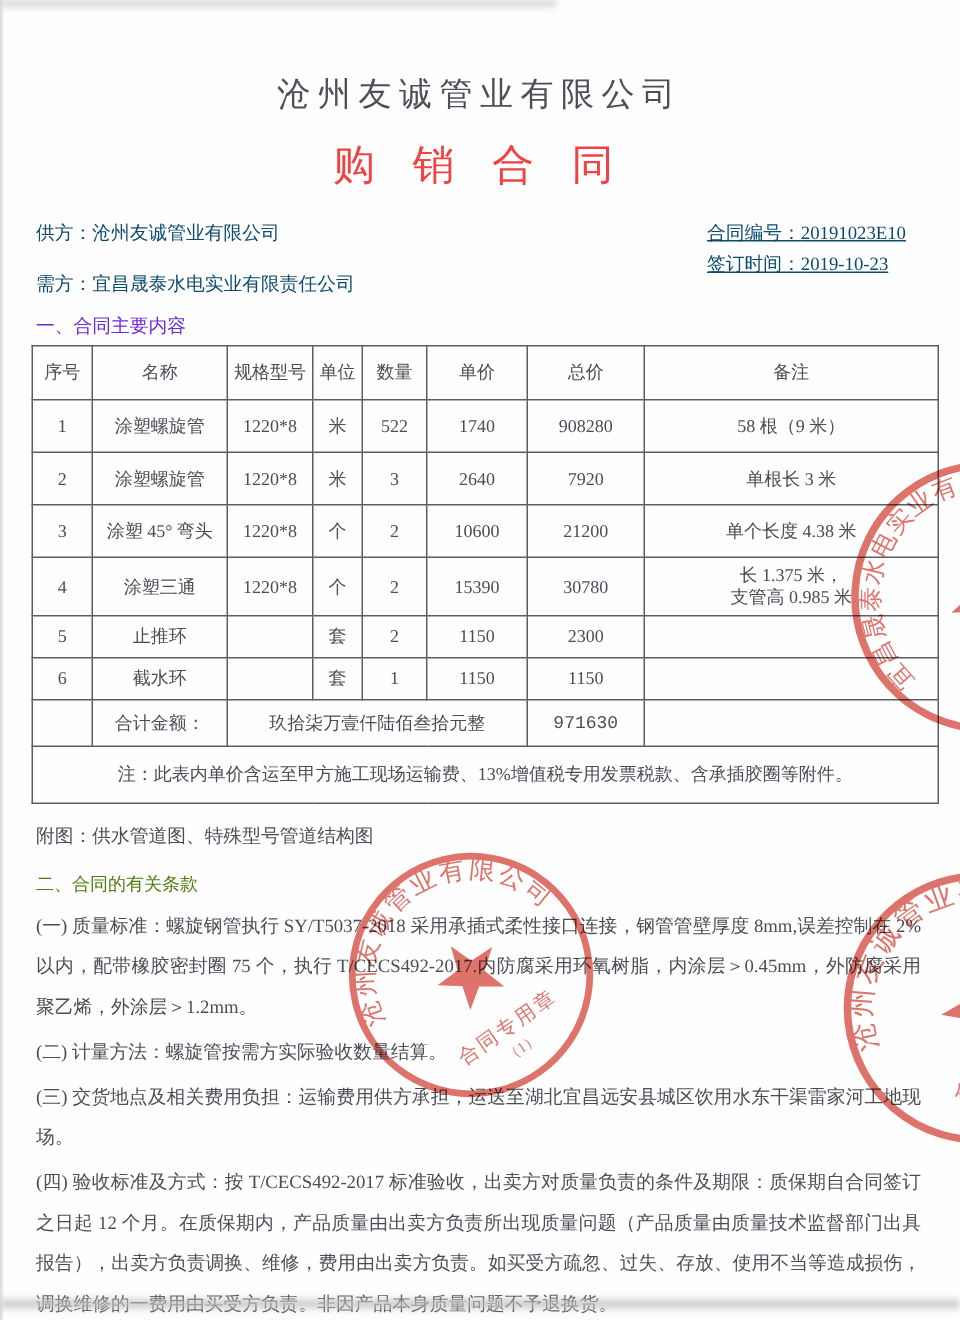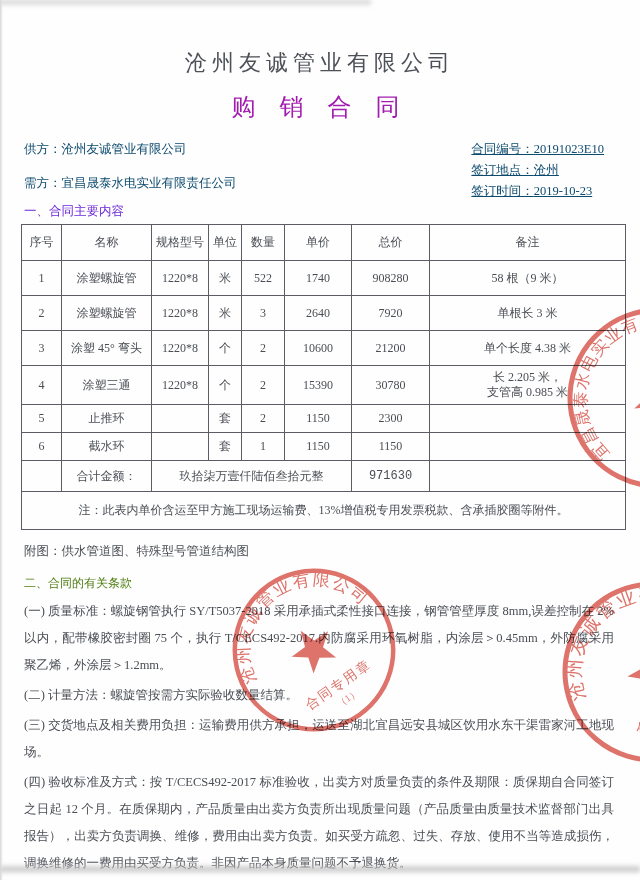--- a/index.html
+++ b/index.html
@@ -16,21 +16,21 @@
   
   .scan-top { position: absolute; top: 0; left: 0; width: 58%; height: 7px;
     background: linear-gradient(to bottom, #c9c9c9, rgba(255,255,255,0)); filter: blur(2px); }
   .scan-bottom { position: absolute; top: 864px; left: 0; width: 100%; height: 10px;
     background: linear-gradient(to bottom, rgba(255,255,255,0), #c2c2c2 55%, rgba(255,255,255,0)); filter: blur(2px); }
   .scan-left { position: absolute; top: 0; left: 0; width: 3px; height: 100%;
     background: linear-gradient(to right, #d6d6d6, rgba(255,255,255,0)); }
 
   .titleblock { text-align: center; padding-top: 48px; }
   .company-title { font-size: 22px; letter-spacing: 5px; color: #4d5057; font-weight: 500; }
-  .doc-title { font-size: 24px; letter-spacing: 9px; color: #a21caf; margin-top: 13px; font-weight: 500; }
+  .doc-title { font-size: 28px; letter-spacing: 9px; color: #ef4444; margin-top: 13px; font-weight: 500; }
 
   .metarow { position: relative; margin: 16px 24px 0 24px; height: 62px; font-size: 12.5px; color: #0c4a6e; }
   .meta-left { position: absolute; left: 0; top: 2px; }
   .meta-left .line2 { margin-top: 17px; text-align: center; }
   .meta-right { position: absolute; right: 12px; top: 0; line-height: 21px; text-decoration: underline; }
   .sec1-heading { margin: 2px 0 0 24px; font-size: 12.5px; color: #6d28d9; }
 
   table.main { border-collapse: collapse; table-layout: fixed;
     margin: 4px 0 0 21px; width: 604px; font-size: 12px; color: #4a4e54; }
   table.main td, table.main th {
@@ -75,23 +75,20 @@
       <div>
         <span>供方：</span><span>沧州友诚管业有限公司</span>
       </div>
       <div class="line2">
         <span>需方：</span><span>宜昌晟泰水电实业有限责任公司</span>
       </div>
     </div>
     <div class="meta-right">
       <div>
         <span>合同编号：</span><span>20191023E10</span>
-      </div>
-      <div>
-        <span>签订地点：</span><span>沧州</span>
       </div>
       <div>
         <span>签订时间：</span><span>2019-10-23</span>
       </div>
     </div>
   </div>
 
   <div class="sec1-heading">一、合同主要内容</div>
 
   <table class="main">
@@ -148,21 +145,21 @@
     </tr>
     <tr class="h-tall">
       <td>4</td>
       <td>涂塑三通</td>
       <td>1220*8</td>
       <td>个</td>
       <td>2</td>
       <td>15390</td>
       <td>30780</td>
       <td>
-        <div class="rm2line">长 2.205 米，</div>
+        <div class="rm2line">长 1.375 米，</div>
         <div class="rm2line">支管高 0.985 米</div>
       </td>
     </tr>
     <tr class="h-sm">
       <td>5</td>
       <td>止推环</td>
       <td></td>
       <td>套</td>
       <td>2</td>
       <td>1150</td>

